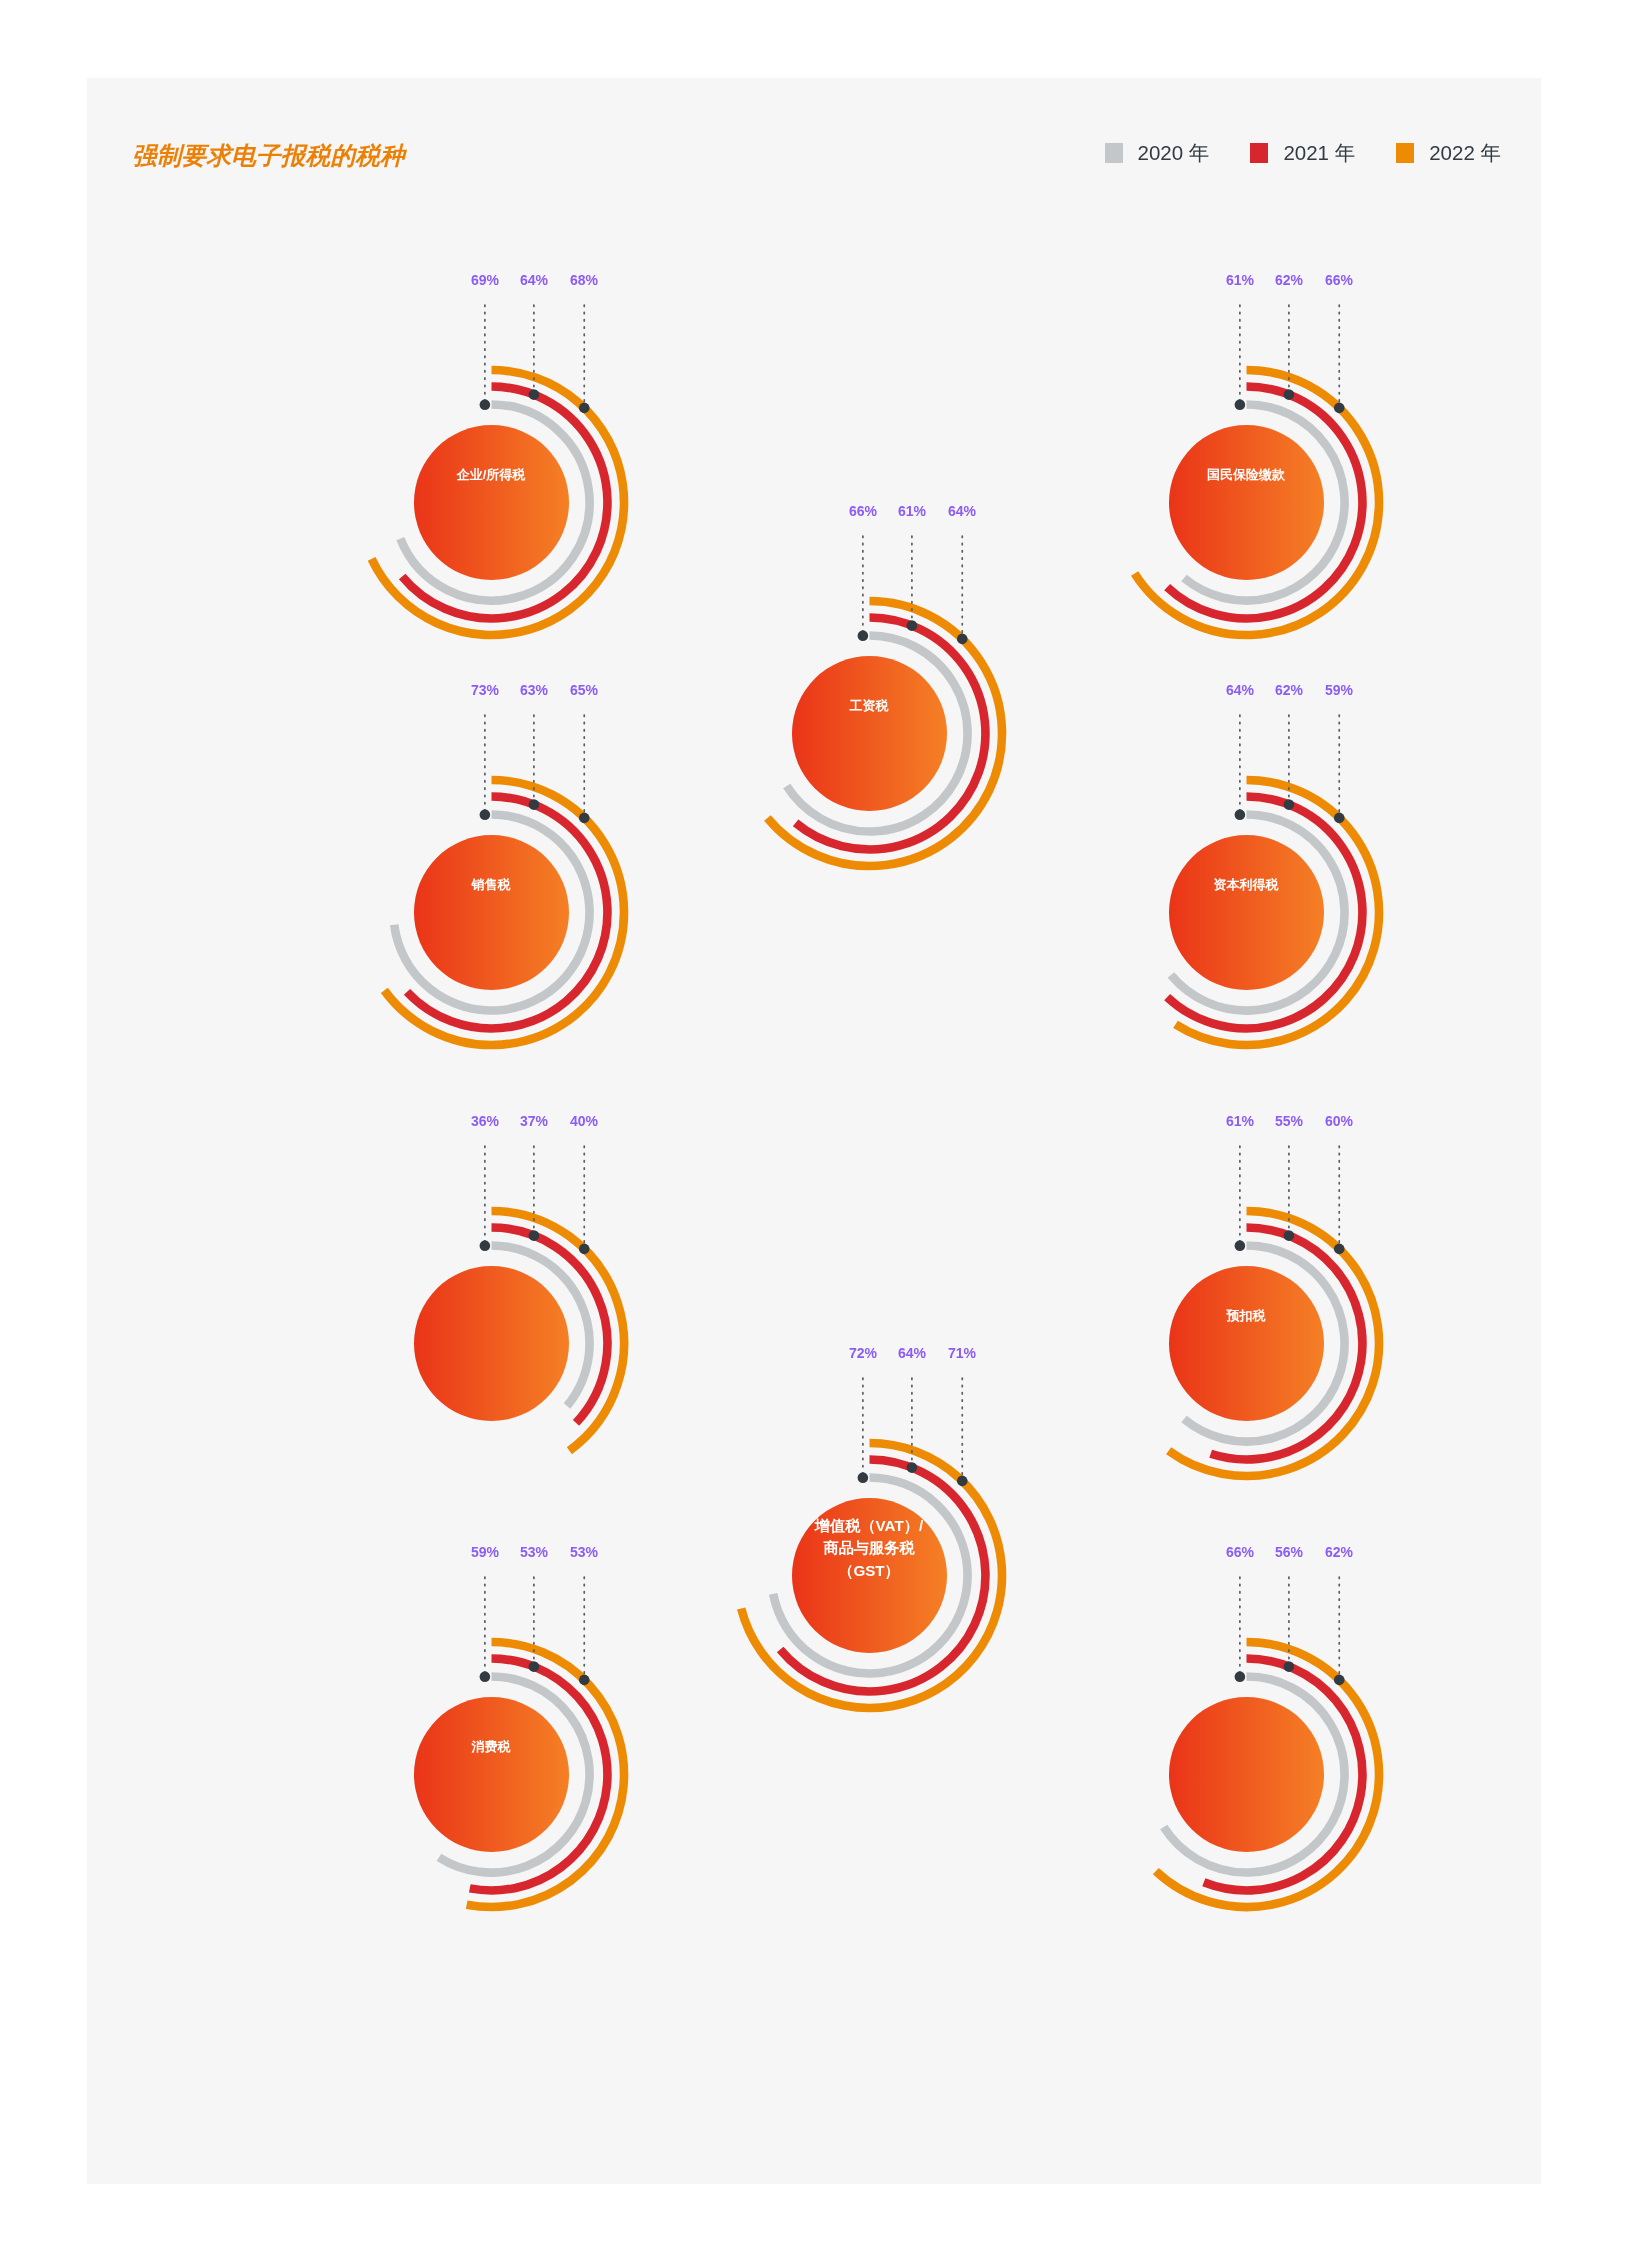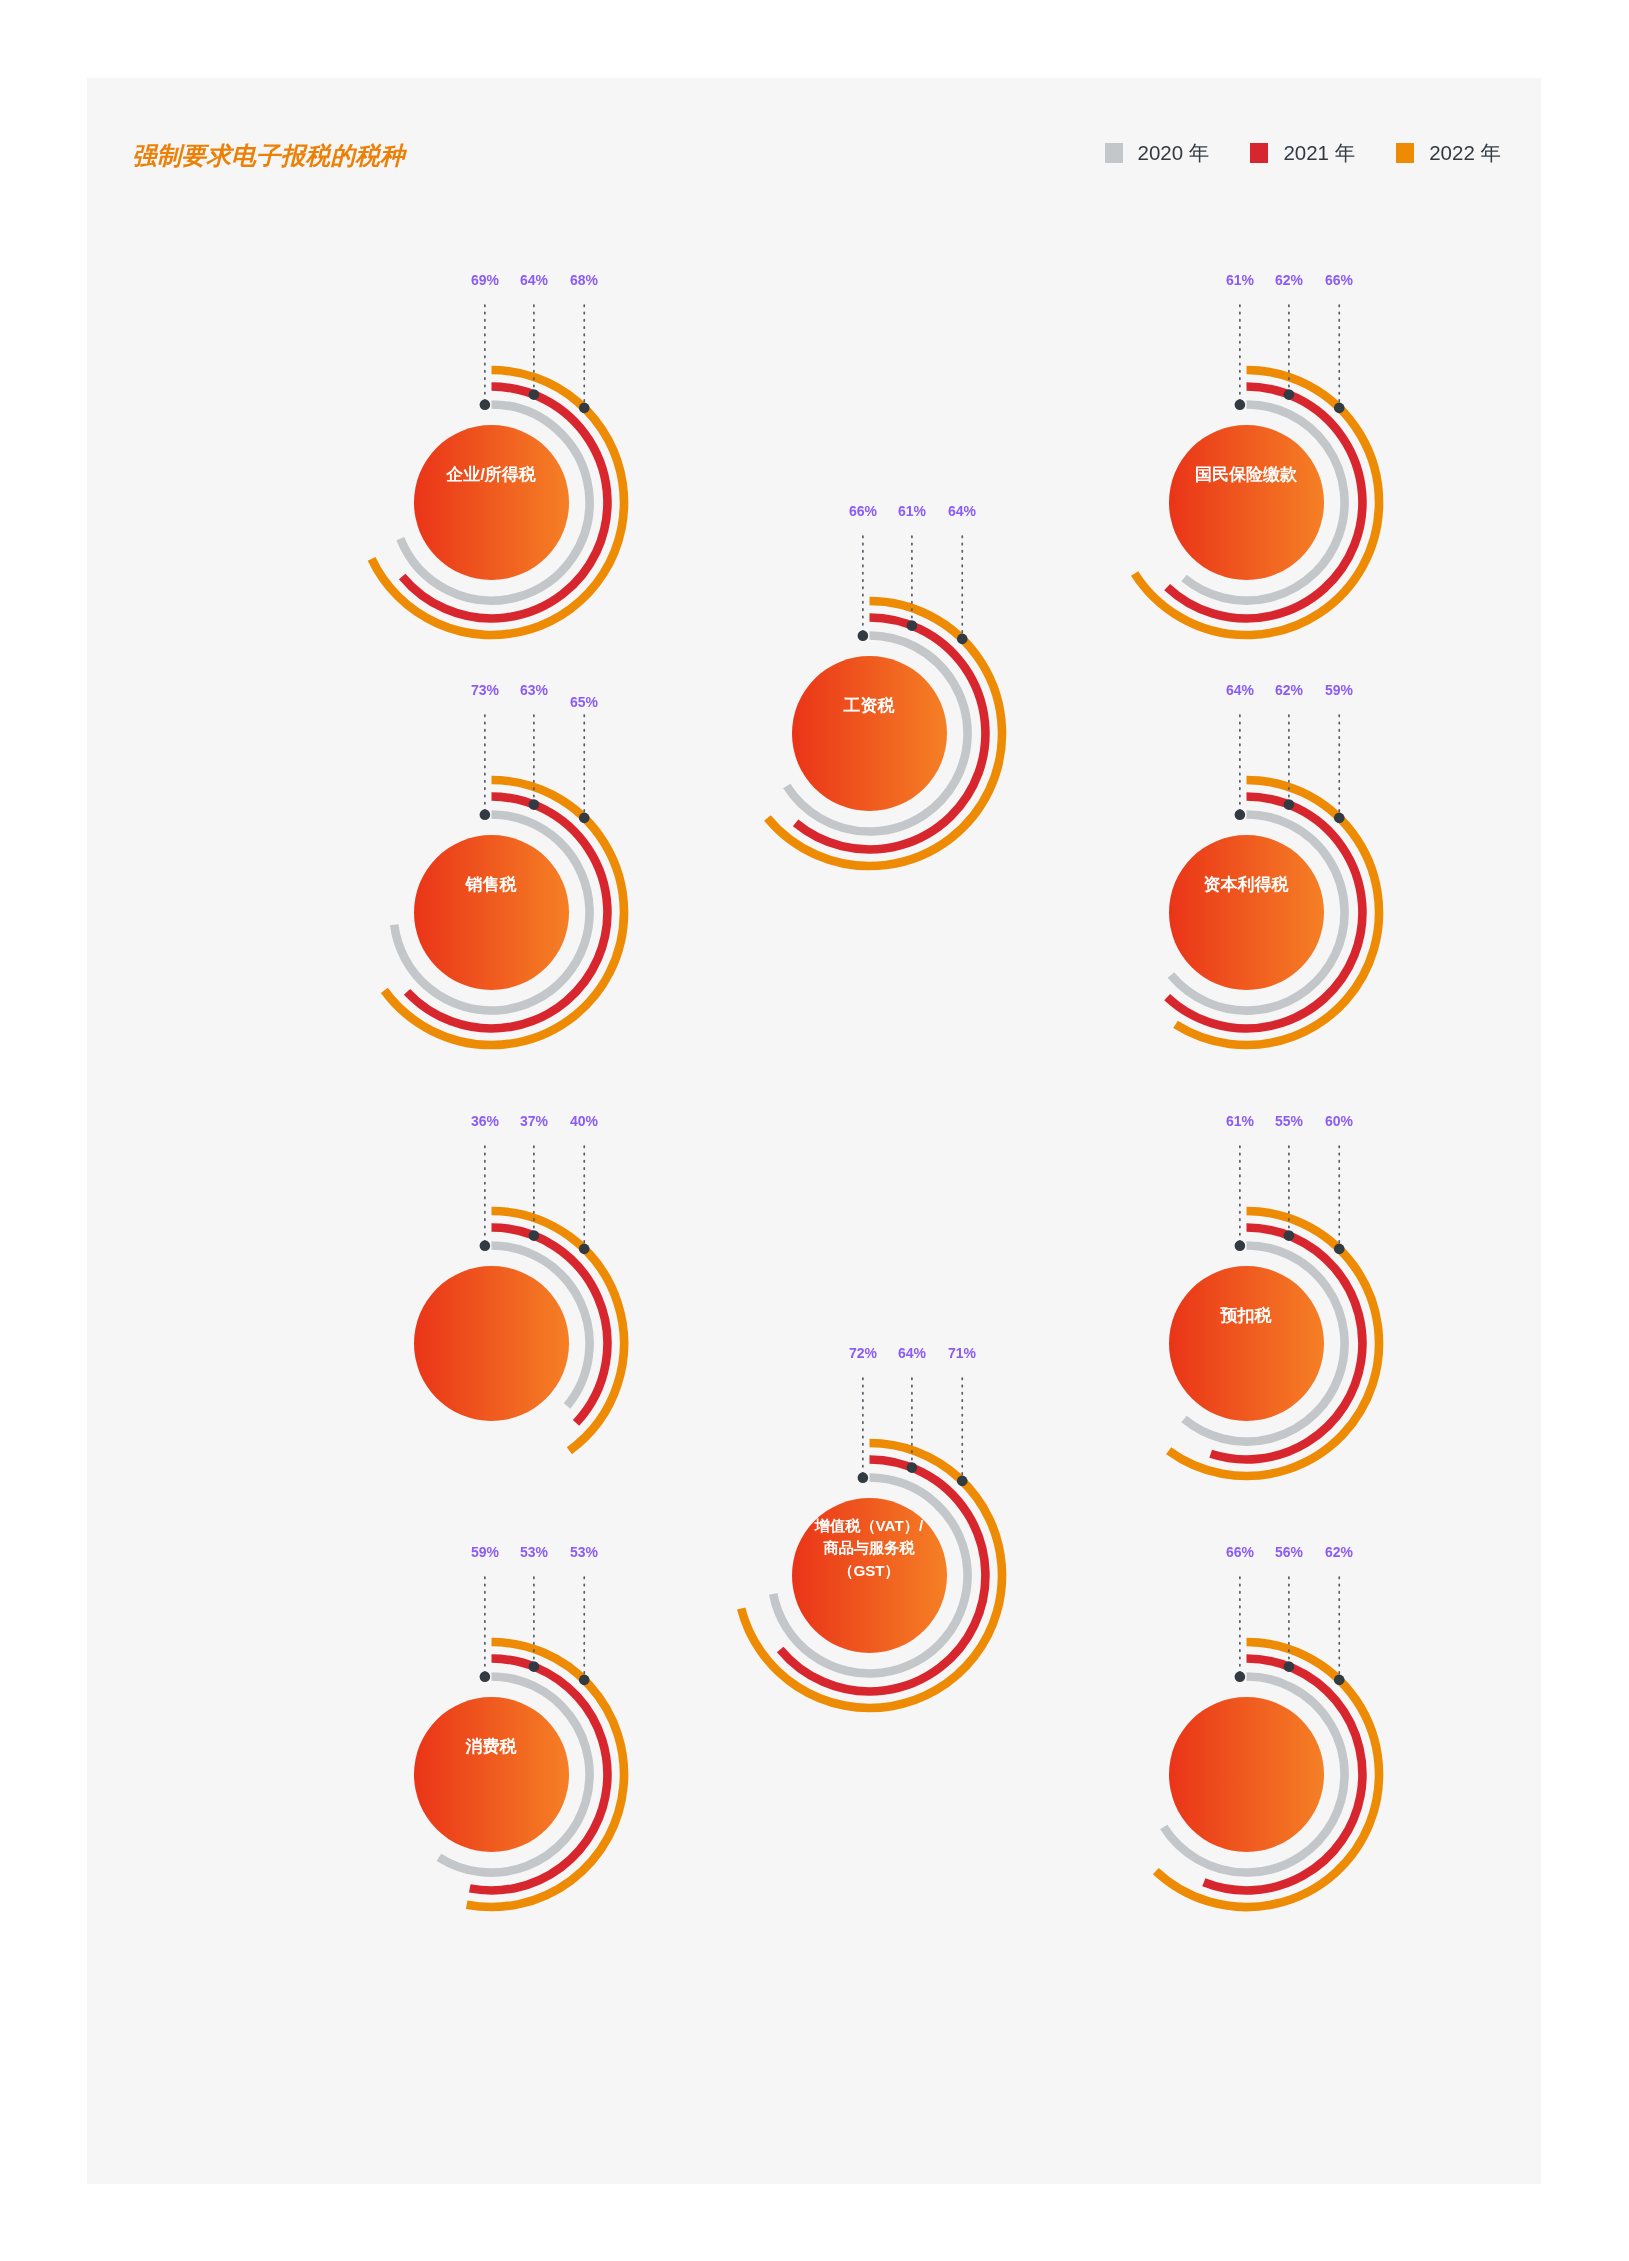--- a/index.html
+++ b/index.html
@@ -82,21 +82,21 @@
     position: absolute;
     left: 86px;
     top: 152px;
     width: 172px;
     height: 119px;
     display: flex;
     align-items: center;
     justify-content: center;
     text-align: center;
     color: #ffffff;
-    font-size: 17px;
+    font-size: 13px;
     font-weight: 700;
     line-height: 1.45;
     pointer-events: none;
   }
   .bubble-label.small { font-size: 15.2px; }
 
   .pct-row {
     position: absolute;
     top: 0px;
     left: 0px;
@@ -236,21 +236,21 @@
           <line x1="250" y1="62" x2="250" y2="212.33822430974223" stroke="#555f66" stroke-width="2.6" stroke-dasharray="2 9" stroke-linecap="round"></line>
           <circle cx="250" cy="212.33822430974223" r="8" fill="#333b42"></circle>
           <line x1="324" y1="62" x2="324" y2="197.12274560270853" stroke="#555f66" stroke-width="2.6" stroke-dasharray="2 9" stroke-linecap="round"></line>
           <circle cx="324" cy="197.12274560270853" r="8" fill="#333b42"></circle>
           <line x1="400" y1="62" x2="400" y2="217.171431429143" stroke="#555f66" stroke-width="2.6" stroke-dasharray="2 9" stroke-linecap="round"></line>
           <circle cx="400" cy="217.171431429143" r="8" fill="#333b42"></circle>
         </svg>
         <div class="pct-row">
           <div class="pct" style="left: 166px; top: 8px;">73%</div>
           <div class="pct" style="left: 215px; top: 8px;">63%</div>
-          <div class="pct" style="left: 265px; top: 8px; margin-top: 12px;">65%</div>
+          <div class="pct" style="left: 265px; top: 8px;">65%</div>
         </div>
         <div class="bubble-label">
           <div>销售税</div>
         </div>
       </div>
       <div class="chart-cell" style="left: 987px; top: 596px;">
         <svg width="345" height="424" viewBox="0 0 520 640">
           <defs>
             <linearGradient id="g_4" x1="0" y1="0" x2="1" y2="0">
               <stop offset="0%" stop-color="#ea3418"></stop>

